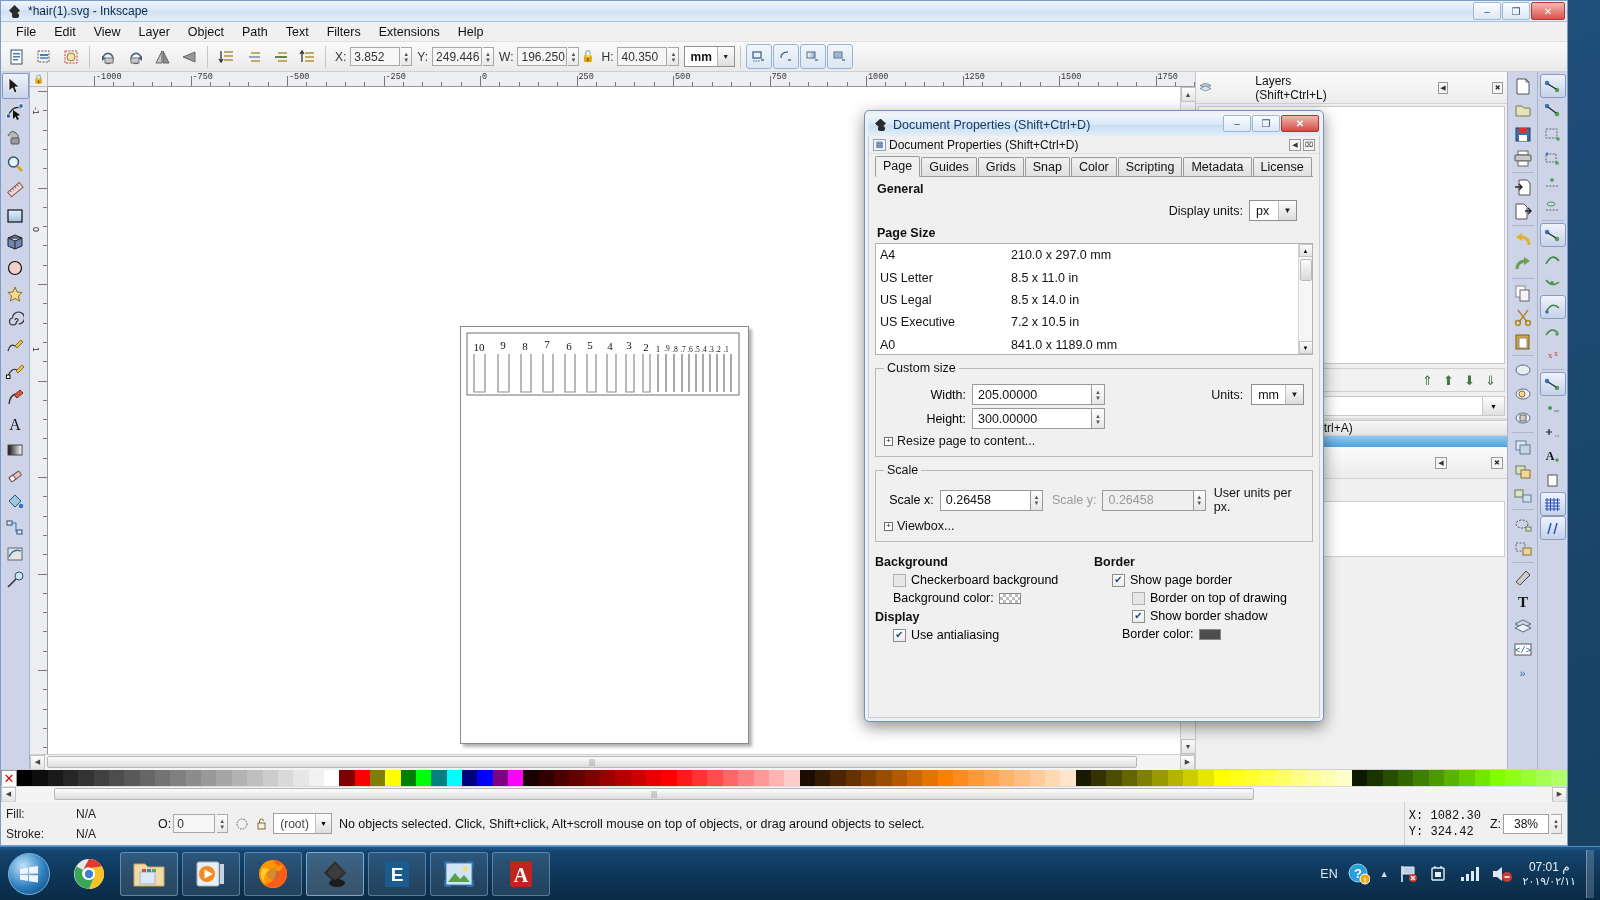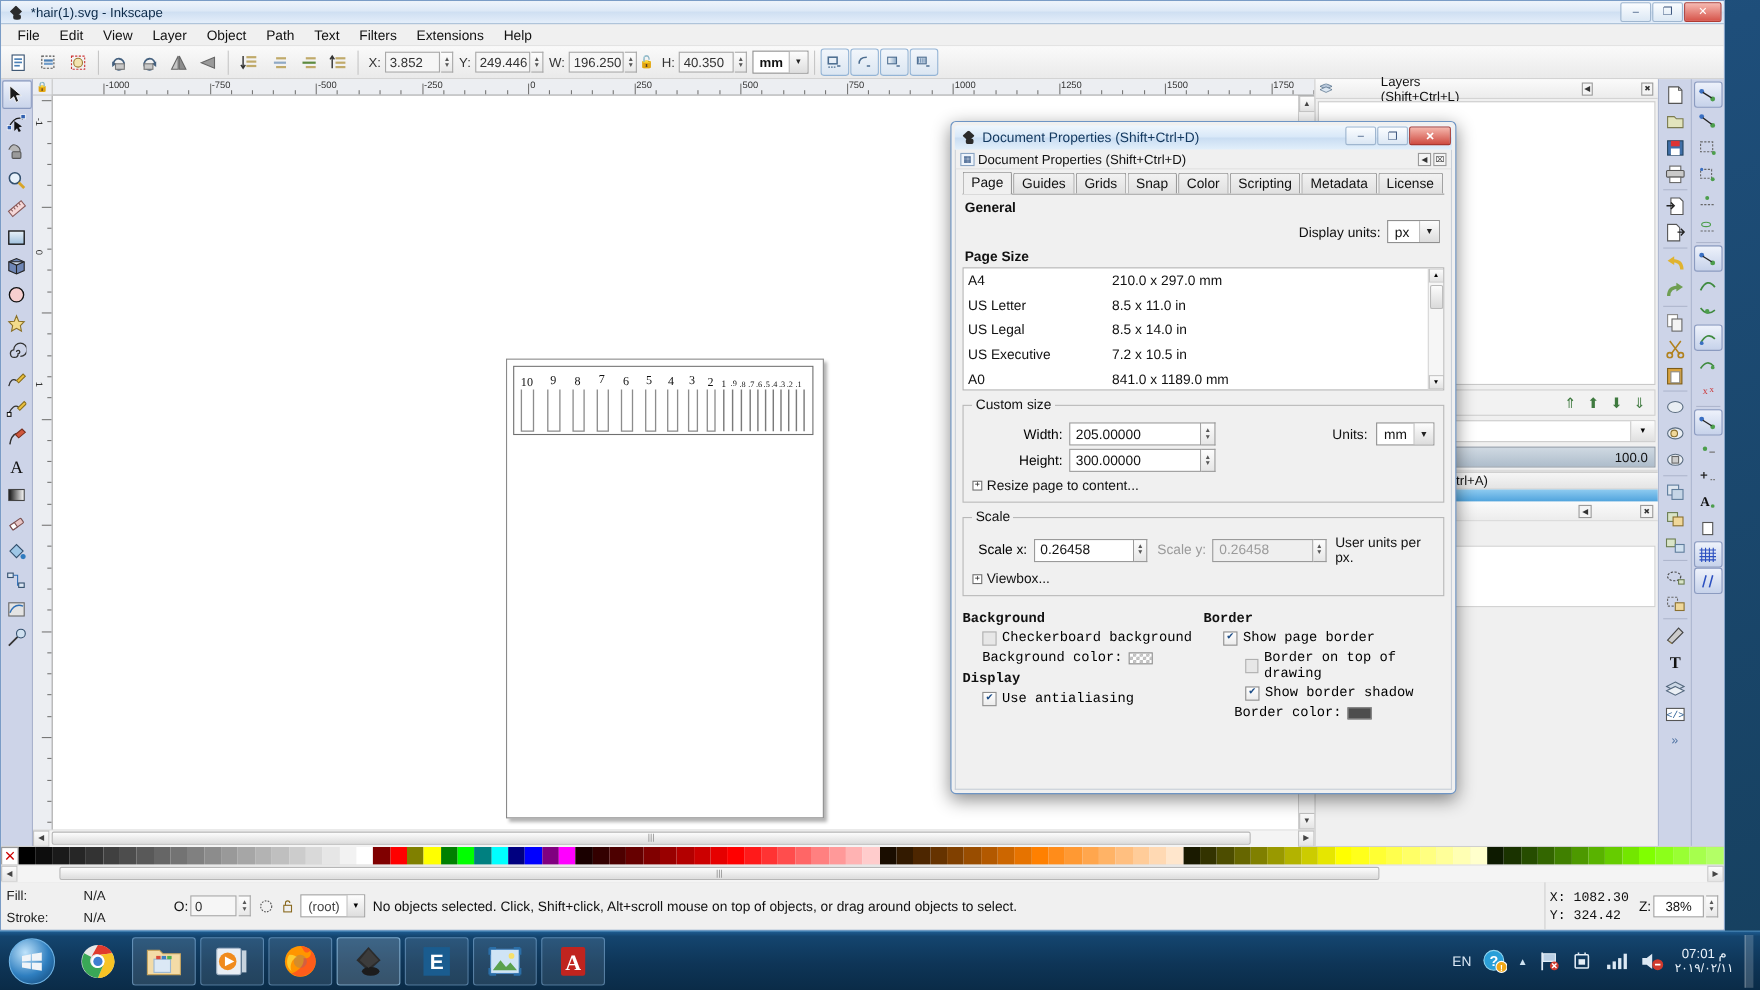--- a/index.html
+++ b/index.html
@@ -111,21 +111,21 @@
   }
   .tool.sel { background:linear-gradient(to bottom,#eef2fb,#c9d4ea); border:1px solid #8b9bc0; border-radius:2px;}
 
   
   .canvas-wrap { flex:1; display:flex; flex-direction:column; min-width:0; background:#f0f0f0;}
   .ruler-row { display:flex; height:15px; }
   .corner { width:18px; background:#eceef2; border-right:1px solid #bfbfbf; border-bottom:1px solid #bfbfbf;
             display:flex;align-items:center;justify-content:center;font-size:9px;color:#b58a24;}
   .hruler { flex:1; background:#eceef2; border-bottom:1px solid #999; position:relative; overflow:hidden;}
   .hruler .tk{position:absolute;bottom:0;width:1px;background:#777;}
-  .hruler .lb{position:absolute;top:0px;font-size:8.5px;color:#333;}
+  .hruler .lb{position:absolute;top:0px;font-size:8.5px;color:#333;font-family:Liberation Mono, monospace;}
   .vr-row { flex:1; display:flex; min-height:0;}
   .vruler { width:18px; background:#eceef2; border-right:1px solid #999; position:relative; overflow:hidden;}
   .vruler .tk{position:absolute;right:0;height:1px;background:#777;}
   .vruler .lb{position:absolute;left:1px;font-size:8.5px;color:#333; writing-mode:vertical-rl;}
   .canvas {
     flex:1; background:#fff; position:relative; overflow:hidden;
   }
   .page {
     position:absolute; background:#fff; border:1px solid #8a8a8a;
     box-shadow: 3px 3px 3px rgba(0,0,0,0.30);
@@ -149,21 +149,21 @@
   .sch-thumb{position:absolute;left:0;top:1px;height:12px;background:linear-gradient(to bottom,#fdfdfd,#dcdcdc);
              border:1px solid #b6b6b6;border-radius:2px; display:flex;align-items:center;justify-content:center;
              font-size:8px;color:#8a8a8a;}
 
   
   .dock {
     width:312px; background:#f0f0f0; border-left:1px solid #c8c8c8;
     display:flex; flex-direction:column; min-width:0; position:relative;
   }
   .dock-title {
-    height:18px; display:flex; align-items:center; padding:4px 4px;
+    height:32px; display:flex; align-items:center; padding:4px 4px;
     background:linear-gradient(to bottom,#fbfbfb,#ececec); border-bottom:1px solid #d4d4d4;
     font-size:12px; color:#111;gap:42px;
   }
   .dock-title .dt-ico{width:13px;height:12px;margin-right:2px;display:flex;align-items:center;justify-content:center;font-size:9px;color:#3b5c84;}
   .dock-title .sp{flex:1;}
   .mini-btn{width:12px;height:12px;border:1px solid #9a9a9a;background:#f4f4f4;display:flex;align-items:center;
             justify-content:center;font-size:7px;color:#333;margin-left:2px;}
   .panel-body{ background:#fff; border:1px solid #cfcfcf; margin:2px; flex:0 0 auto;}
   .layers-area{ height:258px; background:#fff; border:1px solid #c9c9c9; margin:2px;}
   .layer-toolrow{ height:24px; background:#f2f2f2; border:1px solid #cfcfcf; margin:2px;
@@ -258,21 +258,21 @@
                       display:flex;align-items:center;justify-content:center;font-size:8px;color:#2f5282;background:#eef4fb;}
   .dlg-subtitle .sp{flex:1;}
   .dlg-content{flex:1;padding:3px 6px 5px 6px; position:relative;}
 
   .tabs{display:flex;align-items:flex-end;height:20px;border-bottom:1px solid #9a9a9a;}
   .tab{border:1px solid #9a9a9a;border-bottom:none;background:linear-gradient(to bottom,#f2f2f2,#e0e0e0);
        padding:2px 7px;font-size:12.5px;color:#111;margin-right:1px;border-radius:2px 2px 0 0;}
   .tab.active{background:#f0f0f0;border-bottom:1px solid #f0f0f0;margin-bottom:-1px;padding-bottom:3px;}
 
   .sec-head{font-weight:bold;font-size:12.5px;color:#111;margin:5px 0 3px 2px;}
-  .row-right{display:flex;align-items:center;justify-content:flex-end;gap:6px;margin:4px 4px;}
+  .row-right{display:flex;align-items:center;justify-content:flex-end;gap:6px;margin:4px 16px;}
   .lbl{font-size:12.5px;color:#111;}
   .combo{display:flex;align-items:center;border:1px solid #8f8f8f;background:#fff;height:21px;}
   .combo .cv{padding:0 6px;font-size:12.5px;color:#111;min-width:28px;}
   .combo .ca{width:18px;height:19px;border-left:1px solid #c0c0c0;background:linear-gradient(to bottom,#fdfdfd,#dcdcdc);
              display:flex;align-items:center;justify-content:center;font-size:8px;color:#222;}
 
   .listbox{border:1px solid #b2b2b2;background:#fff;height:112px;display:flex;overflow:hidden;}
   .listcol{flex:1;}
   .lrow{display:flex;height:22.4px;align-items:center;font-size:12.5px;color:#111;}
   .lrow .n{width:135px;padding-left:4px;}
@@ -298,21 +298,21 @@
   .txtin{width:120px;height:21px;border:1px solid #9a9a9a;background:#fff;font-size:12.5px;color:#111;
          display:flex;align-items:center;padding:0 5px;}
   .txtin.dis{background:#efefef;color:#9a9a9a;}
   .sp2{width:13px;height:21px;border:1px solid #9a9a9a;border-left:none;background:linear-gradient(to bottom,#fdfdfd,#e6e6e6);
        display:flex;flex-direction:column;align-items:center;justify-content:center;line-height:6px;font-size:6px;color:#555;}
   .expander{display:flex;align-items:center;gap:4px;margin-top:5px;font-size:12.5px;}
   .exp-box{width:9px;height:9px;border:1px solid #6f6f6f;background:#fff;display:flex;align-items:center;justify-content:center;
            font-size:8px;line-height:8px;color:#111;}
 
   .bb-cols{display:flex;margin-top:8px;}
-  .bb-col{flex:1;font-family:Liberation Mono, monospace;}
+  .bb-col{flex:1;}
   .cbrow{display:flex;align-items:center;gap:5px;margin:4px 0;font-size:12.5px;}
   .cb{width:13px;height:13px;border:1px solid #8d8d8d;background:linear-gradient(to bottom,#fff,#ececec);
       display:flex;align-items:center;justify-content:center;}
   .cb.on:after{content:"\2714";font-size:10px;color:#1a4b86;line-height:10px;}
   .cb.off{background:#e7e7e7;border-color:#b0b0b0;}
   .colorswatch{width:22px;height:11px;border:1px solid #8a8a8a;}
   .indent{padding-left:18px;}
 </style>
 </head>
 <body>
@@ -828,23 +828,20 @@
         </div>
         <div class="layers-area"></div>
         <div class="layer-toolrow">
           <div class="arrow-ico">⇑</div>
           <div class="arrow-ico">⬆</div>
           <div class="arrow-ico">⬇</div>
           <div class="arrow-ico">⇓</div>
         </div>
         <div class="layer-blendrow">
           <div class="bl-combo">▼</div>
-        </div>
-        <div class="opacity-row">
-          <span>100.0</span>
         </div>
 
         <div class="dock-sep"></div>
         <div class="dock-collapsed">
           <span>Fill and Stroke (Shift+Ctrl+A)</span>
         </div>
         <div class="dock-blue"></div>
 
         <div class="dock-title">
           <span>Find/Replace (Ctrl+F)</span>

